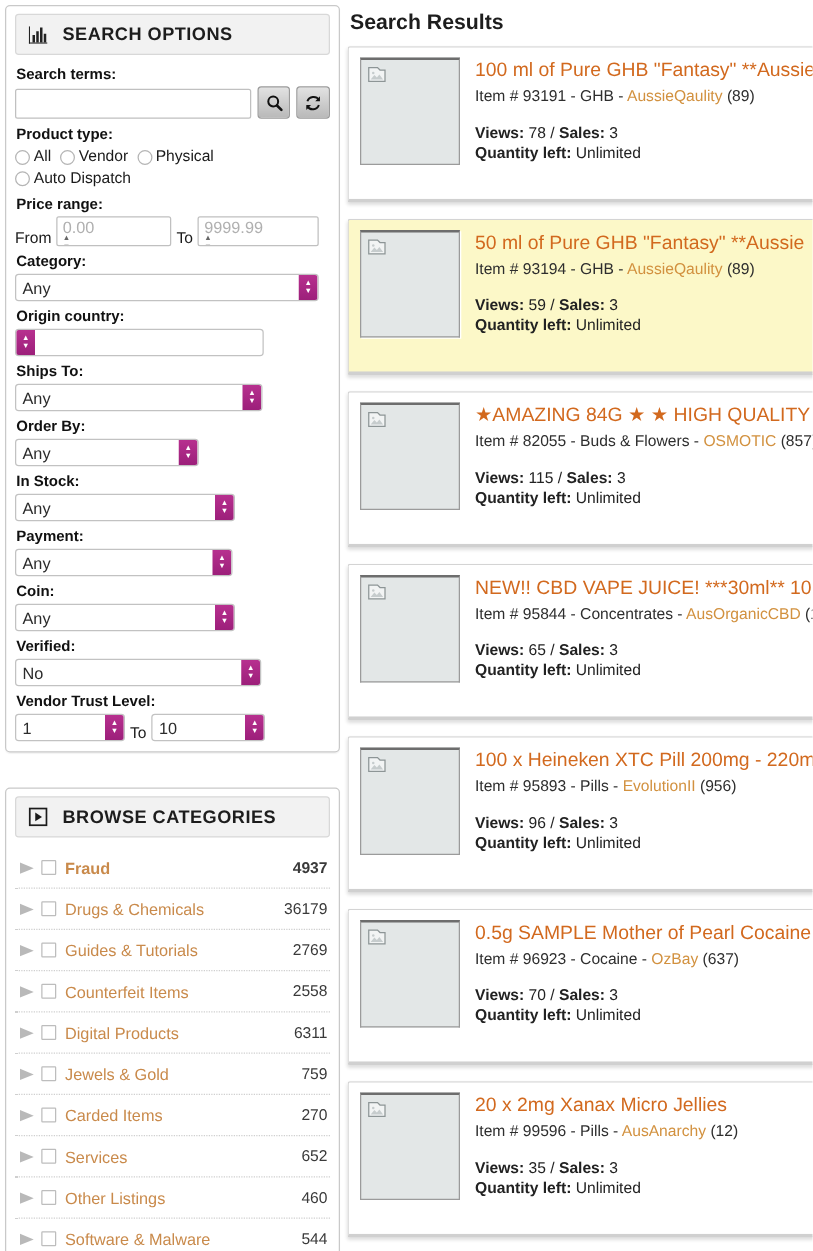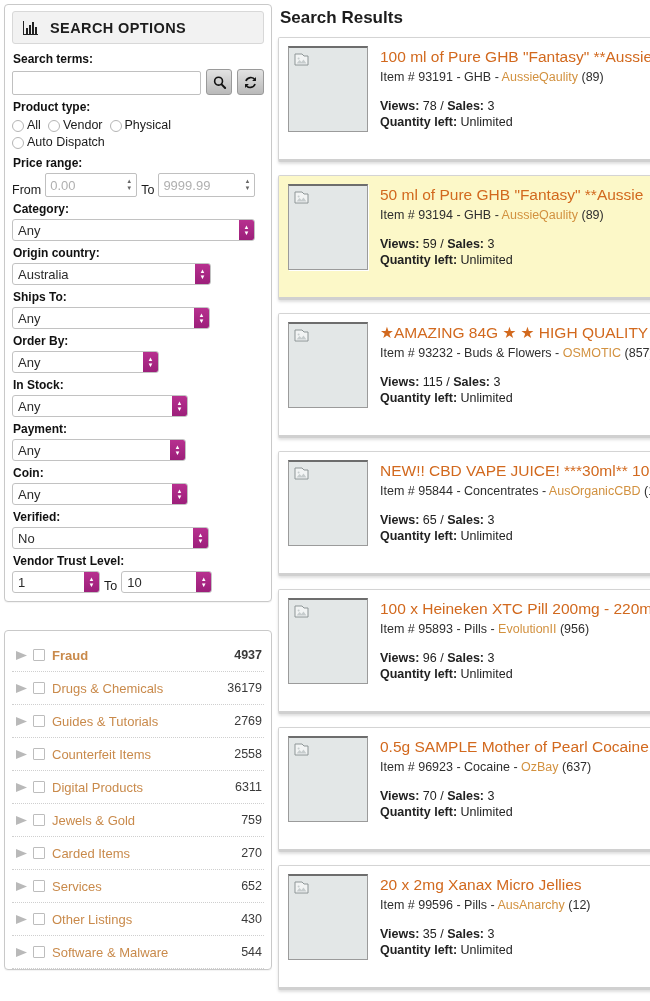--- a/index.html
+++ b/index.html
@@ -92,21 +92,21 @@
   .rb {
     width: 12px; height: 12px; border-radius: 50%;
     border: 1px solid #b5b5b5; background: #fff;
     margin-right: 3px; flex: none;
   }
 
   
   .spin {
     display: inline-flex; align-items: stretch;
     border: 1px solid #c0c0c0; border-radius: 2px; background: #fff;
-    height: 24px; overflow: hidden;
+    height: 24px; overflow: hidden; flex-direction: column;
   }
   .spin input {
     border: none; outline: none; background: transparent;
     font-family: "Liberation Sans", sans-serif; font-size: 13px;
     padding: 0 4px; color: #333; width: 100%;
   }
   .spin input::placeholder { color: #b0b0b0; }
   .spin .arrows-plain {
     width: 14px; display: flex; flex-direction: column;
     align-items: center; justify-content: center; gap: 2px;
@@ -303,21 +303,20 @@
       <span class="sel" style="width:243px">
         <span class="sel-val">Any</span>
         <span class="sel-arrow">
             <span>▲</span>
             <span>▼</span>
           </span>
       </span>
 
       <div class="field-label">Origin country:</div>
       <span class="sel" style="width:199px">
-        <span class="sel-val">Australia</span>
         <span class="sel-arrow">
             <span>▲</span>
             <span>▼</span>
           </span>
       </span>
 
       <div class="field-label">Ships To:</div>
       <span class="sel" style="width:198px">
         <span class="sel-val">Any</span>
         <span class="sel-arrow">
@@ -386,20 +385,29 @@
           <span class="sel-arrow">
               <span>▲</span>
               <span>▼</span>
             </span>
         </span>
       </div>
 
     </div>
 
     <div class="panel" style="padding-bottom:0">
+      <div class="panel-head">
+        <span class="icon-play">
+          <svg viewBox="0 0 15 15" width="15" height="15">
+            <rect x="0.7" y="0.7" width="13.6" height="13.6" fill="none" stroke="#1c1c1c" stroke-width="1.6"></rect>
+            <polygon points="5.2,4 10.6,7.5 5.2,11" fill="#1c1c1c"></polygon>
+          </svg>
+        </span>
+        <span class="ph-title">BROWSE CATEGORIES</span>
+      </div>
       <div class="cat-list" id="cat-list">
           <div class="cat-row">
             <span class="cat-arrow">
               <svg viewBox="0 0 13 11" width="13" height="11">
                 <polygon points="0,1 11,5.5 0,10" fill="#b9b9b9"></polygon>
               </svg>
             </span>
             <span class="cat-chk"></span>
             <span class="cat-name">Fraud</span>
             <span class="cat-count">4937</span>
@@ -475,21 +483,21 @@
             <span class="cat-count">652</span>
           </div>
           <div class="cat-row">
             <span class="cat-arrow">
               <svg viewBox="0 0 13 11" width="13" height="11">
                 <polygon points="0,1 11,5.5 0,10" fill="#b9b9b9"></polygon>
               </svg>
             </span>
             <span class="cat-chk"></span>
             <span class="cat-name">Other Listings</span>
-            <span class="cat-count">430</span>
+            <span class="cat-count">460</span>
           </div>
           <div class="cat-row">
             <span class="cat-arrow">
               <svg viewBox="0 0 13 11" width="13" height="11">
                 <polygon points="0,1 11,5.5 0,10" fill="#b9b9b9"></polygon>
               </svg>
             </span>
             <span class="cat-chk"></span>
             <span class="cat-name">Software &amp; Malware</span>
             <span class="cat-count">544</span>
@@ -533,21 +541,21 @@
         <div class="result">
           <div class="thumb-frame">
             <span class="broken"><svg viewBox="0 0 15 14" width="15" height="14">
                 <path d="M1 1h7l2 2h4v9H1z" fill="#f2f4f4" stroke="#8d9596" stroke-width="1"></path>
                 <path d="M2.5 10.5l3-3.5 2 2 2-2.5 3 4z" fill="#c6cccd"></path>
                 <circle cx="4.6" cy="5.4" r="1" fill="#c6cccd"></circle>
               </svg></span>
           </div>
           <div class="r-body">
             <div class="r-title">★AMAZING 84G ★ ★ HIGH QUALITY MYLAR BAG ★ ★ FREE SHIPPING</div>
-            <div class="r-meta"><span>Item # 93232 - </span><span>Buds &amp; Flowers - </span><span class="vendor">OSMOTIC</span><span> (857)</span></div>
+            <div class="r-meta"><span>Item # 82055 - </span><span>Buds &amp; Flowers - </span><span class="vendor">OSMOTIC</span><span> (857)</span></div>
             <div class="r-stats"><span><b>Views:</b> 115 / <b>Sales:</b> 3</span><br><span><b>Quantity left:</b> Unlimited</span></div>
           </div>
         </div>
         <div class="result">
           <div class="thumb-frame">
             <span class="broken"><svg viewBox="0 0 15 14" width="15" height="14">
                 <path d="M1 1h7l2 2h4v9H1z" fill="#f2f4f4" stroke="#8d9596" stroke-width="1"></path>
                 <path d="M2.5 10.5l3-3.5 2 2 2-2.5 3 4z" fill="#c6cccd"></path>
                 <circle cx="4.6" cy="5.4" r="1" fill="#c6cccd"></circle>
               </svg></span>

